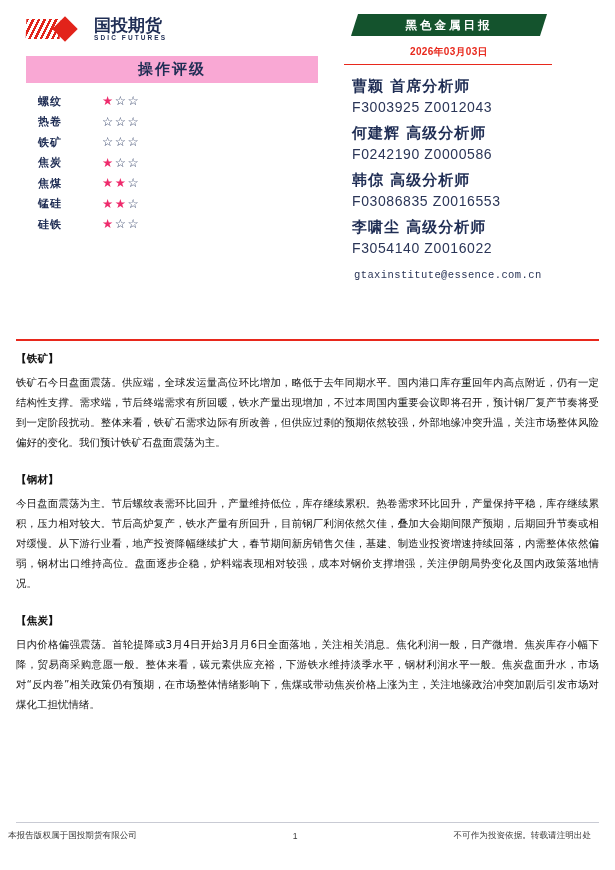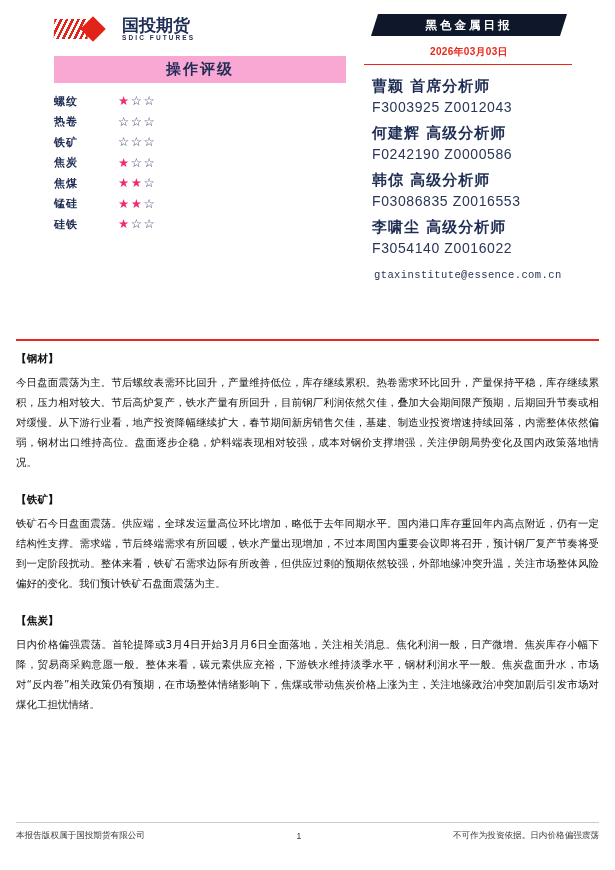--- a/index.html
+++ b/index.html
@@ -13,21 +13,20 @@
     font-family: "Liberation Serif", "DejaVu Serif", serif;
     color: #1b1b1b;
     overflow: hidden;
     position: relative;
   }
   .page {
     width: 615px;
     height: 870px;
     position: relative;
     box-sizing: border-box;
-    padding-left: 28px;
   }
 
   
   .header {
     display: flex;
     flex-direction: row;
     padding: 14px 18px 0 26px;
     box-sizing: border-box;
   }
   .header-left { width: 300px; }
@@ -107,37 +106,38 @@
     align-items: center;
     height: 20.5px;
   }
   .rating-name {
     width: 64px;
     font-family: "DejaVu Serif", serif;
     font-size: 11px;
     font-weight: bold;
     color: #1f2d54;
     letter-spacing: 1px;
+    margin-left: 12px;
   }
   .rating-stars {
     font-size: 12.5px;
     letter-spacing: 1.5px;
     line-height: 1;
     white-space: nowrap;
   }
   .star-on  { color: #ee2b6c; }
   .star-off { color: #2c3b63; }
 
   
   .title-banner {
     position: relative;
     width: 196px;
     height: 22px;
     margin-left: 13px;
-    background: #0f172a;
+    background: #14532d;
     display: flex;
     align-items: center;
     justify-content: center;
     clip-path: polygon(7px 0, 100% 0, calc(100% - 7px) 100%, 0 100%);
   }
   .title-banner span {
     font-family: "DejaVu Serif", serif;
     font-size: 11.5px;
     font-weight: bold;
     color: #ffffff;
@@ -229,21 +229,21 @@
   .footer-rule {
     position: absolute;
     left: 16px;
     top: 822px;
     width: 583px;
     height: 1px;
     background: #c9cbd4;
   }
   .footer {
     position: absolute;
-    left: 16px;
+    left: 8px;
     top: 830px;
     width: 583px;
     display: flex;
     align-items: center;
     justify-content: space-between;
     font-family: "DejaVu Sans", sans-serif;
     font-size: 8.6px;
     color: #3a3a3a;
   }
   .footer-center { font-family: "Liberation Sans", sans-serif; font-size: 8.6px; }
@@ -329,33 +329,33 @@
         <div class="contact-line">gtaxinstitute@essence.com.cn</div>
       </div>
 
     </div>
   </div>
 
   <div class="main-rule"></div>
 
   <div class="body">
       <div class="section">
+        <div class="section-title">【铁矿】</div>
+        <div class="section-body">铁矿石今日盘面震荡。供应端，全球发运量高位环比增加，略低于去年同期水平。国内港口库存重回年内高点附近，仍有一定结构性支撑。需求端，节后终端需求有所回暖，铁水产量出现增加，不过本周国内重要会议即将召开，预计钢厂复产节奏将受到一定阶段扰动。整体来看，铁矿石需求边际有所改善，但供应过剩的预期依然较强，外部地缘冲突升温，关注市场整体风险偏好的变化。我们预计铁矿石盘面震荡为主。</div>
+      </div>
+      <div class="section">
         <div class="section-title">【钢材】</div>
         <div class="section-body">今日盘面震荡为主。节后螺纹表需环比回升，产量维持低位，库存继续累积。热卷需求环比回升，产量保持平稳，库存继续累积，压力相对较大。节后高炉复产，铁水产量有所回升，目前钢厂利润依然欠佳，叠加大会期间限产预期，后期回升节奏或相对缓慢。从下游行业看，地产投资降幅继续扩大，春节期间新房销售欠佳，基建、制造业投资增速持续回落，内需整体依然偏弱，钢材出口维持高位。盘面逐步企稳，炉料端表现相对较强，成本对钢价支撑增强，关注伊朗局势变化及国内政策落地情况。</div>
-      </div>
-      <div class="section">
-        <div class="section-title">【铁矿】</div>
-        <div class="section-body">铁矿石今日盘面震荡。供应端，全球发运量高位环比增加，略低于去年同期水平。国内港口库存重回年内高点附近，仍有一定结构性支撑。需求端，节后终端需求有所回暖，铁水产量出现增加，不过本周国内重要会议即将召开，预计钢厂复产节奏将受到一定阶段扰动。整体来看，铁矿石需求边际有所改善，但供应过剩的预期依然较强，外部地缘冲突升温，关注市场整体风险偏好的变化。我们预计铁矿石盘面震荡为主。</div>
       </div>
       <div class="section">
         <div class="section-title">【焦炭】</div>
         <div class="section-body">日内价格偏强震荡。首轮提降或3月4日开始3月月6日全面落地，关注相关消息。焦化利润一般，日产微增。焦炭库存小幅下降，贸易商采购意愿一般。整体来看，碳元素供应充裕，下游铁水维持淡季水平，钢材利润水平一般。焦炭盘面升水，市场对“反内卷”相关政策仍有预期，在市场整体情绪影响下，焦煤或带动焦炭价格上涨为主，关注地缘政治冲突加剧后引发市场对煤化工担忧情绪。</div>
       </div>
     </div>
 
   <div class="footer-rule"></div>
   <div class="footer">
     <div>本报告版权属于国投期货有限公司</div>
     <div class="footer-center">1</div>
-    <div>不可作为投资依据。日内价格偏强震荡</div>
+    <div>不可作为投资依据。转载请注明出处</div>
   </div>
 
 </div>
 
 </body></html>

